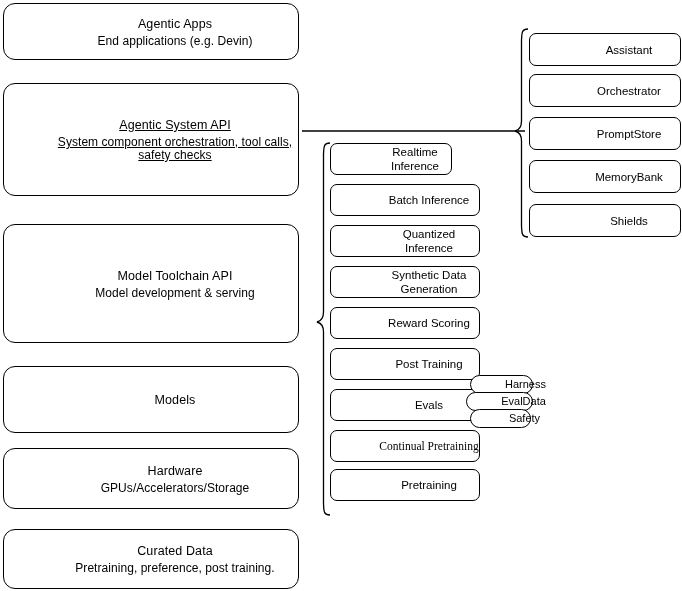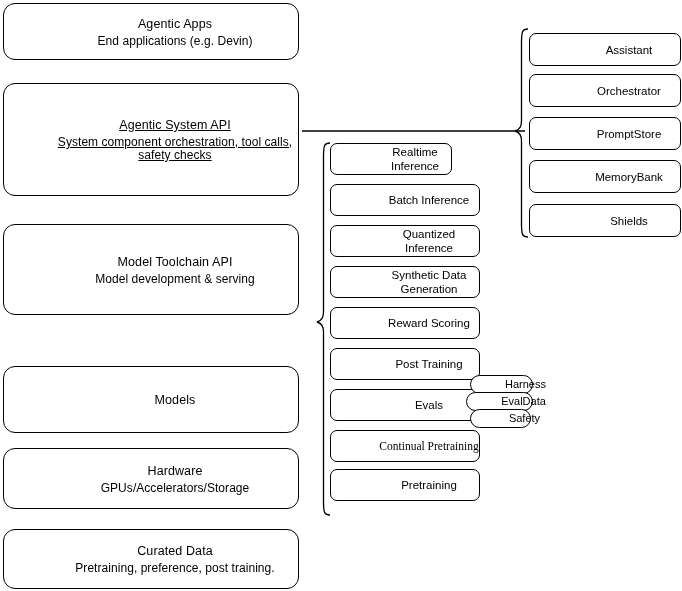--- a/index.html
+++ b/index.html
@@ -105,21 +105,21 @@
   <div class="node layer" style="left:3px; top:3px; width:296px; height:57px;">
     <div class="title">Agentic Apps</div>
     <div class="subtitle">End applications (e.g. Devin)</div>
   </div>
 
   <div class="node layer" style="left:3px; top:83px; width:296px; height:113px;text-decoration:underline;">
     <div class="title">Agentic System API</div>
     <div class="subtitle">System component orchestration, tool calls, safety checks</div>
   </div>
 
-  <div class="node layer" style="left:3px; top:224px; width:296px; height:91px;">
+  <div class="node layer" style="left:3px; top:224px; width:296px; height:119px;">
     <div class="title">Model Toolchain API</div>
     <div class="subtitle">Model development &amp; serving</div>
   </div>
 
   <div class="node layer" style="left:3px; top:366px; width:296px; height:67px;">
     <div class="title">Models</div>
   </div>
 
   <div class="node layer" style="left:3px; top:448px; width:296px; height:61px;">
     <div class="title">Hardware</div>

